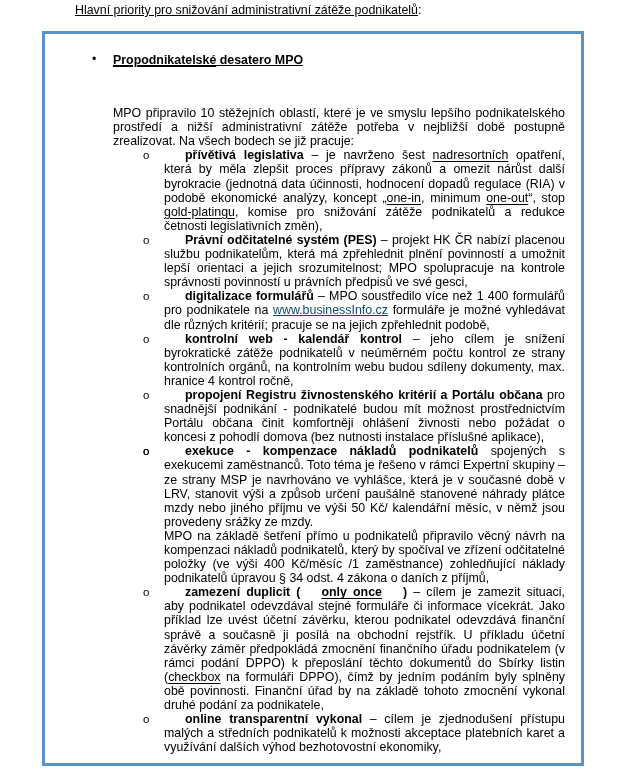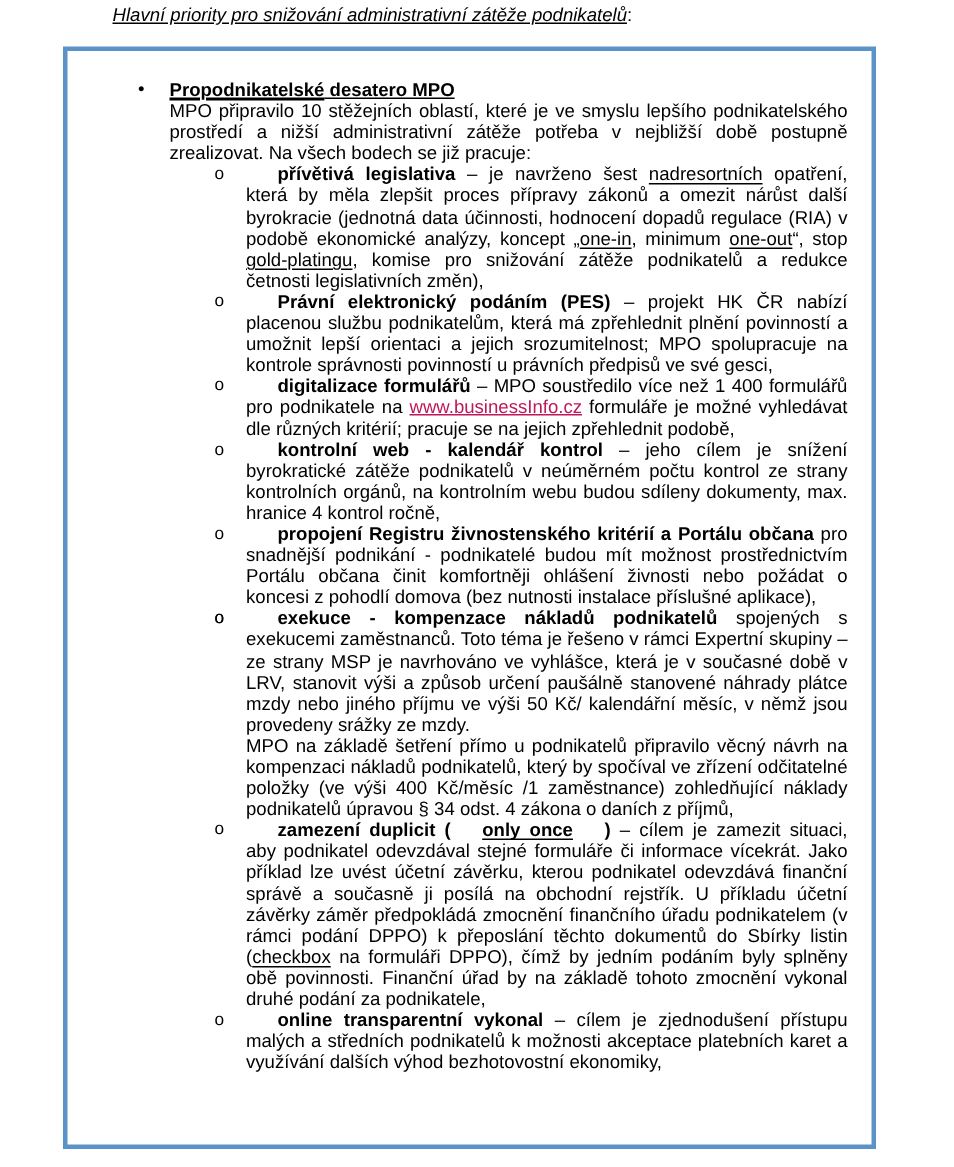--- a/index.html
+++ b/index.html
@@ -3,41 +3,41 @@
 <meta charset="utf-8">
 <style>
   html,body{margin:0;padding:0;}
   body{
     width:636px;height:778px;background:#ffffff;position:relative;
     font-family:"Liberation Sans", sans-serif;
     font-size:12.4px;line-height:14.1px;color:#000;
     -webkit-font-smoothing:antialiased;
   }
   .doc-title{position:absolute;left:75px;top:3px;white-space:nowrap;}
-  .u{text-decoration:underline;font-style:italic;}
+  .u{text-decoration:underline;}
   .frame{
     position:absolute;left:42px;top:31px;width:542px;height:735px;
     border:3px solid #5b93c9;box-sizing:border-box;overflow:hidden;background:#fff;
   }
   .frame-inner{padding:19px 16px 0 45px;}
   .main-item{position:relative;padding-left:23px;text-align:justify;}
   .main-marker{position:absolute;left:2px;top:-1px;}
   .heading-line{font-weight:bold;text-decoration:underline;}
-  .intro{text-align:justify;}
+  .intro{text-align:justify;margin-top:39px;}
   .sub-item{position:relative;padding-left:51px;text-align:justify;}
   .sub-marker{position:absolute;left:30px;top:0;font-size:11.5px;}
   .b{font-weight:bold;padding-left:21px;}
   .sq{
     text-decoration-line:underline;text-decoration-style:wavy;
     text-decoration-color:#cc0000;text-decoration-thickness:1px;
     text-underline-offset:2px;
     text-decoration:underline;
   }
   .b.sq{font-weight:bold;}
-  .lnk{text-decoration:underline;color:#be185d;cursor:pointer;margin-top:15px;}
+  .lnk{text-decoration:underline;color:#0c4a6e;cursor:pointer;margin-top:15px;}
   .sub-par{text-align:justify;}
 </style>
 </head>
 <body>
 
 <div class="doc-title">
   <span class="u">Hlavní priority pro snižování administrativní zátěže podnikatelů</span><span>:</span>
 </div>
 
 <div class="frame">
@@ -48,21 +48,21 @@
         <span class="sq">Propodnikatelské</span><span> desatero MPO</span>
       </div>
       <div class="intro">MPO připravilo 10 stěžejních oblastí, které je ve smyslu lepšího podnikatelského prostředí a nižší administrativní zátěže potřeba v nejbližší době postupně zrealizovat. Na všech bodech se již pracuje:</div>
       <div>
           <div class="sub-item">
             <span class="sub-marker">o</span>
             <div class="sub-par"><span class="b">přívětivá legislativa</span><span> – je navrženo šest </span><span class="sq">nadresortních</span><span> opatření, která by měla zlepšit proces přípravy zákonů a omezit nárůst další byrokracie (jednotná data účinnosti, hodnocení dopadů regulace (RIA) v podobě ekonomické analýzy, koncept „</span><span class="sq">one-in</span><span>, minimum </span><span class="sq">one-out</span><span>“, stop </span><span class="sq">gold-platingu</span><span>, komise pro snižování zátěže podnikatelů a redukce četnosti legislativních změn),</span></div>
           </div>
           <div class="sub-item">
             <span class="sub-marker">o</span>
-            <div class="sub-par"><span class="b">Právní elektronický podáním (PES)</span><span> – projekt HK ČR nabízí placenou službu podnikatelům, která má zpřehlednit plnění povinností a umožnit lepší orientaci a jejich srozumitelnost; MPO spolupracuje na kontrole správnosti povinností u právních předpisů ve své gesci,</span></div>
+            <div class="sub-par"><span class="b">Právní odčitatelné systém (PES)</span><span> – projekt HK ČR nabízí placenou službu podnikatelům, která má zpřehlednit plnění povinností a umožnit lepší orientaci a jejich srozumitelnost; MPO spolupracuje na kontrole správnosti povinností u právních předpisů ve své gesci,</span></div>
           </div>
           <div class="sub-item">
             <span class="sub-marker">o</span>
             <div class="sub-par"><span class="b">digitalizace formulářů</span><span> – MPO soustředilo více než 1 400 formulářů pro podnikatele na </span><span class="lnk">www.businessInfo.cz</span><span> formuláře je možné vyhledávat dle různých kritérií; pracuje se na jejich zpřehlednit podobě,</span></div>
           </div>
           <div class="sub-item">
             <span class="sub-marker">o</span>
             <div class="sub-par"><span class="b">kontrolní web - kalendář kontrol</span><span> – jeho cílem je snížení byrokratické zátěže podnikatelů v neúměrném počtu kontrol ze strany kontrolních orgánů, na kontrolním webu budou sdíleny dokumenty, max. hranice 4 kontrol ročně,</span></div>
           </div>
           <div class="sub-item">

